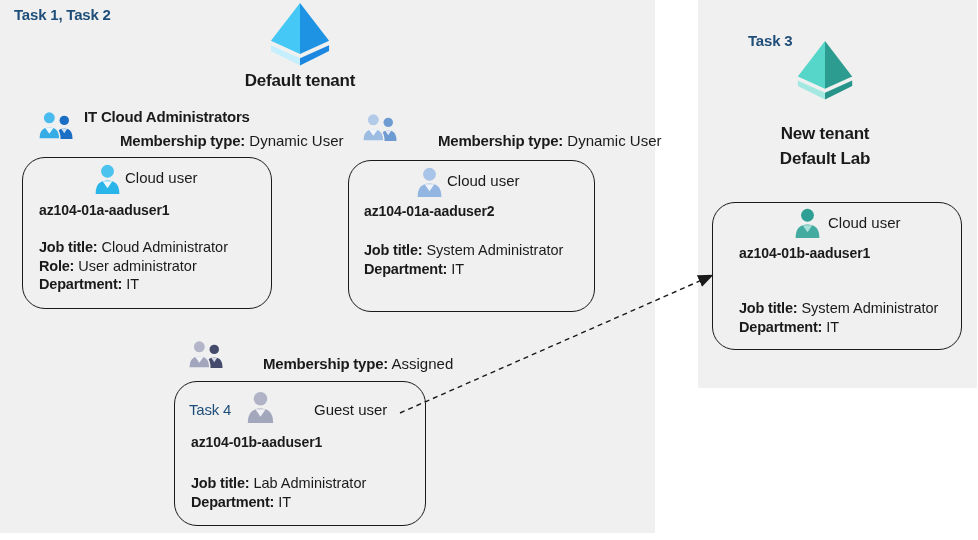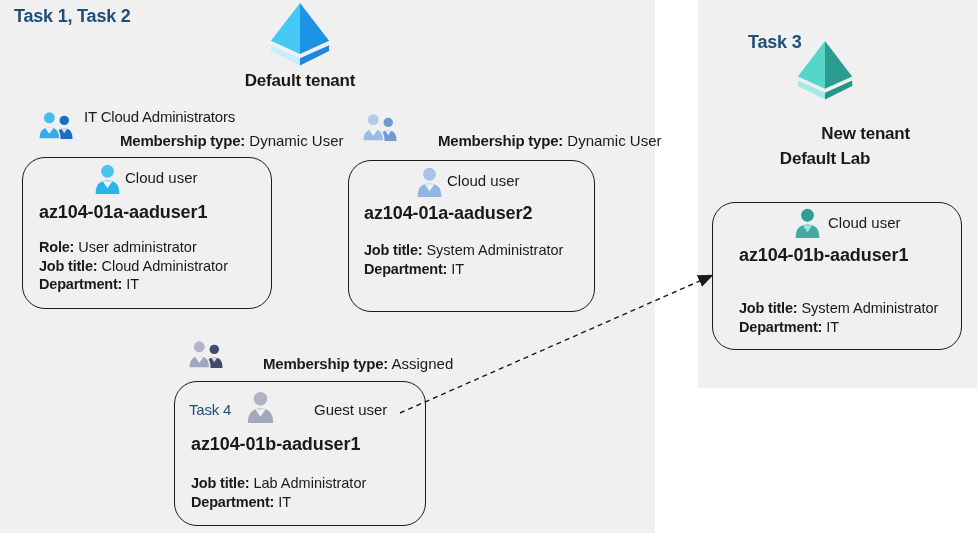--- a/index.html
+++ b/index.html
@@ -3,31 +3,31 @@
 <meta charset="utf-8">
 <style>
   html,body{margin:0;padding:0;background:#fff;}
   .canvas{
     position:relative;width:978px;height:540px;overflow:hidden;
     font-family:"Liberation Sans",sans-serif;color:#1a1a1a;background:#fff;
   }
   .panel{position:absolute;background:#f0f0f0;}
   .panel-left{left:0;top:0;width:655px;height:533px;}
   .panel-right{left:698px;top:0;width:279px;height:388px;}
-  .task-label{position:absolute;font-weight:700;font-size:18px;color:#1f4e79;letter-spacing:-0.2px;}
+  .task-label{position:absolute;font-weight:700;font-size:15px;color:#1f4e79;letter-spacing:-0.2px;}
   .tenant-icon{position:absolute;}
   .tenant-label{position:absolute;font-weight:700;font-size:17px;text-align:center;letter-spacing:-0.2px;}
   .grp-icon{position:absolute;}
-  .grp-title{position:absolute;font-weight:400;font-size:15px;letter-spacing:-0.2px;white-space:nowrap;}
+  .grp-title{position:absolute;font-weight:700;font-size:15px;letter-spacing:-0.2px;white-space:nowrap;}
   .grp-sub{position:absolute;font-size:15px;white-space:nowrap;}
   .grp-sub b{font-weight:700;letter-spacing:-0.2px;margin-left:36px;}
   .user-box{position:absolute;border:1.6px solid #1a1a1a;border-radius:23px;background:transparent;}
   .box-type{position:absolute;font-size:15px;white-space:nowrap;}
   .box-task{position:absolute;font-weight:400;font-size:15px;color:#1f4e79;letter-spacing:-0.2px;}
-  .box-name{position:absolute;font-weight:700;font-size:18px;letter-spacing:-0.1px;white-space:nowrap;}
+  .box-name{position:absolute;font-weight:700;font-size:14px;letter-spacing:-0.1px;white-space:nowrap;}
   .box-rows{position:absolute;font-size:14.5px;line-height:18.6px;white-space:nowrap;}
   .box-rows b{font-weight:700;letter-spacing:-0.2px;}
   .user-icon{position:absolute;}
   .arrow-layer{position:absolute;left:0;top:0;width:978px;height:540px;pointer-events:none;}
 </style>
 </head>
 <body>
 
 <div class="canvas">
 
@@ -88,22 +88,22 @@
     <div class="user-icon" style="left:71px;top:6px;">
       <svg width="27" height="31" viewBox="0 0 26 30">
         <circle cx="13" cy="7" r="6.2" fill="#4cc3ef"></circle>
         <path d="M1.5,29 C1.5,19.5 6,16 13,16 C20,16 24.5,19.5 24.5,29 Z" fill="#29b5ea"></path>
         <polygon points="8.3,16.6 17.7,16.6 13,23.5" fill="#eaf8fe"></polygon>
       </svg>
     </div>
     <div class="box-type" style="left:102px;top:11px;">Cloud user</div>
     <div class="box-name" style="left:16px;top:44px;">az104-01a-aaduser1</div>
     <div class="box-rows" style="left:16px;top:80px;">
+      <div><b>Job title:</b><span> Cloud Administrator</span></div>
       <div><b>Role:</b><span> User administrator</span></div>
-      <div><b>Job title:</b><span> Cloud Administrator</span></div>
       <div><b>Department:</b><span> IT</span></div>
     </div>
   </div>
 
   <div class="user-box" style="left:348px;top:160px;width:245px;height:150px;">
     <div class="user-icon" style="left:67px;top:6px;">
       <svg width="27" height="31" viewBox="0 0 26 30">
         <circle cx="13" cy="7" r="6.2" fill="#a9c4e9"></circle>
         <path d="M1.5,29 C1.5,19.5 6,16 13,16 C20,16 24.5,19.5 24.5,29 Z" fill="#92b5e2"></path>
         <polygon points="8.3,16.6 17.7,16.6 13,23.5" fill="#eff4fb"></polygon>
@@ -135,21 +135,21 @@
   </div>
 
   <div class="tenant-icon" style="left:791px;top:40px;">
     <svg width="68" height="62" viewBox="0 0 100 88">
       <polygon points="50,0 10,52 50,70" fill="#55d6c9"></polygon>
       <polygon points="50,0 90,52 50,70" fill="#2d9c90"></polygon>
       <polygon points="10,58 50,76 50,86 10,66" fill="#a3e9e1"></polygon>
       <polygon points="50,76 90,58 90,66 50,86" fill="#27948a"></polygon>
     </svg>
   </div>
-  <div class="tenant-label" style="left:740px;top:124px;width:170px;text-align:right;">New tenant</div>
+  <div class="tenant-label" style="left:740px;top:124px;width:170px;">New tenant</div>
   <div class="tenant-label" style="left:740px;top:149px;width:170px;">Default Lab</div>
 
   <div class="user-box" style="left:712px;top:202px;width:248px;height:146px;">
     <div class="user-icon" style="left:81px;top:5px;">
       <svg width="27" height="31" viewBox="0 0 26 30">
         <circle cx="13" cy="7" r="6.2" fill="#2f9f96"></circle>
         <path d="M1.5,29 C1.5,19.5 6,16 13,16 C20,16 24.5,19.5 24.5,29 Z" fill="#44aba1"></path>
         <polygon points="8.3,16.6 17.7,16.6 13,23.5" fill="#a8e0da"></polygon>
       </svg>
     </div>

